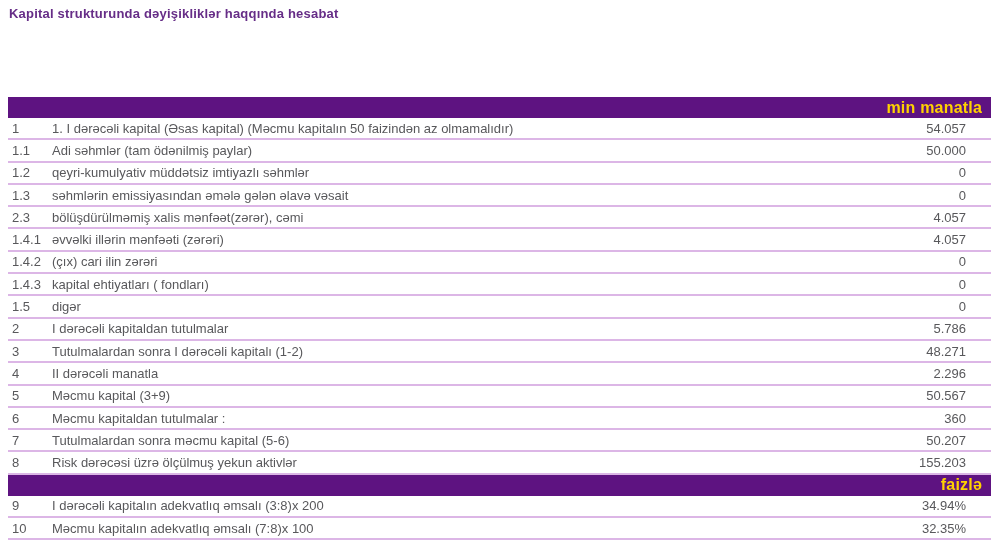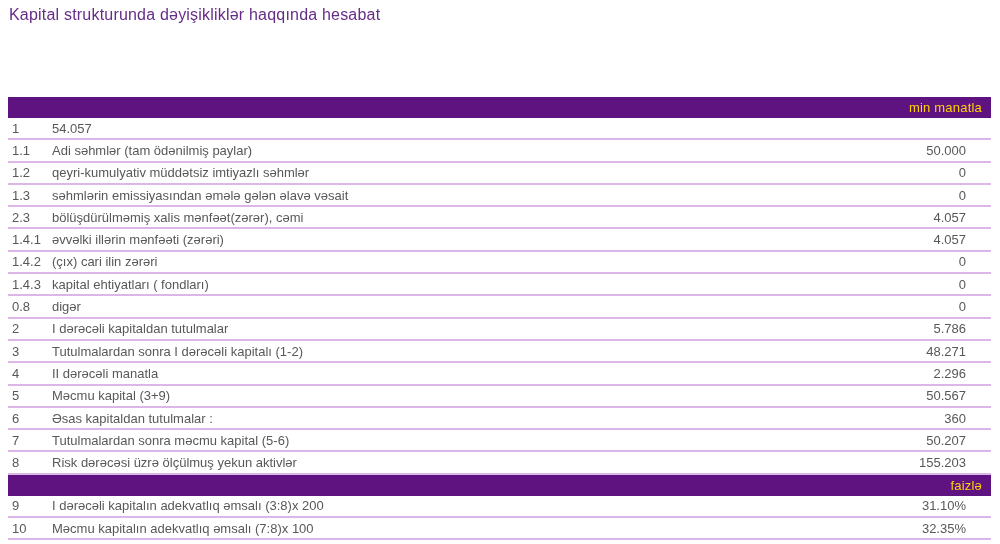--- a/index.html
+++ b/index.html
@@ -11,37 +11,37 @@
   }
   html,body{
     margin:0; padding:0;
     width:1000px; height:544px;
     background:#ffffff;
     font-family:"Liberation Sans","DejaVu Sans",sans-serif;
     overflow:hidden;
   }
   .page-title{
     position:absolute; left:9px; top:6px;
-    font-size:16px; font-weight:normal;
+    font-size:13px; font-weight:bold;
     color:var(--title-purple);
     letter-spacing:.2px;
   }
   .table-wrap{
     position:absolute; left:8px; top:97px; width:983px;
   }
   .unit-bar{
     box-sizing:border-box;
     height:21px;
     background:var(--purple);
     display:flex; align-items:center; justify-content:flex-end;
     padding-right:9px;
   }
   .unit-bar .unit-label{
     color:var(--yellow);
-    font-size:13px; font-weight:normal;
+    font-size:16px; font-weight:bold;
     letter-spacing:.2px;
   }
   .row{
     box-sizing:border-box;
     height:22.3px;
     display:flex; align-items:center;
     border-bottom:2px solid var(--divider);
     font-size:13px;
     color:var(--text);
   }
@@ -63,20 +63,21 @@
 
 <div class="table-wrap">
 
   <div class="unit-bar">
     <span class="unit-label">min manatla</span>
   </div>
 
   <div id="rows-main">
       <div class="row">
         <div class="cell-no">1</div>
+        <div class="cell-label">1. I dərəcəli kapital (Əsas kapital) (Məcmu kapitalın 50 faizindən az olmamalıdır)</div>
         <div class="cell-value">54.057</div>
       </div>
       <div class="row">
         <div class="cell-no">1.1</div>
         <div class="cell-label">Adi səhmlər (tam ödənilmiş paylar)</div>
         <div class="cell-value">50.000</div>
       </div>
       <div class="row">
         <div class="cell-no">1.2</div>
         <div class="cell-label">qeyri-kumulyativ müddətsiz imtiyazlı səhmlər</div>
@@ -101,21 +102,21 @@
         <div class="cell-no">1.4.2</div>
         <div class="cell-label"> (çıx) cari ilin zərəri</div>
         <div class="cell-value">0</div>
       </div>
       <div class="row">
         <div class="cell-no">1.4.3</div>
         <div class="cell-label">kapital ehtiyatları ( fondları)</div>
         <div class="cell-value">0</div>
       </div>
       <div class="row">
-        <div class="cell-no">0.8</div>
+        <div class="cell-no">1.5</div>
         <div class="cell-label">digər</div>
         <div class="cell-value">0</div>
       </div>
       <div class="row">
         <div class="cell-no">2</div>
         <div class="cell-label">I dərəcəli kapitaldan tutulmalar</div>
         <div class="cell-value">5.786</div>
       </div>
       <div class="row">
         <div class="cell-no">3</div>
@@ -127,21 +128,21 @@
         <div class="cell-label">II dərəcəli manatla</div>
         <div class="cell-value">2.296</div>
       </div>
       <div class="row">
         <div class="cell-no">5</div>
         <div class="cell-label">Məcmu kapital  (3+9)</div>
         <div class="cell-value">50.567</div>
       </div>
       <div class="row">
         <div class="cell-no">6</div>
-        <div class="cell-label">Əsas kapitaldan tutulmalar :</div>
+        <div class="cell-label">Məcmu kapitaldan tutulmalar :</div>
         <div class="cell-value">360</div>
       </div>
       <div class="row">
         <div class="cell-no">7</div>
         <div class="cell-label">Tutulmalardan sonra məcmu kapital (5-6)</div>
         <div class="cell-value">50.207</div>
       </div>
       <div class="row">
         <div class="cell-no">8</div>
         <div class="cell-label">Risk dərəcəsi üzrə ölçülmuş yekun aktivlər</div>
@@ -150,21 +151,21 @@
     </div>
 
   <div class="unit-bar">
     <span class="unit-label">faizlə</span>
   </div>
 
   <div id="rows-percent">
       <div class="row">
         <div class="cell-no">9</div>
         <div class="cell-label">I dərəcəli kapitalın adekvatlıq əmsalı  (3:8)x 200</div>
-        <div class="cell-value">31.10%</div>
+        <div class="cell-value">34.94%</div>
       </div>
       <div class="row">
         <div class="cell-no">10</div>
         <div class="cell-label">Məcmu kapitalın adekvatlıq əmsalı (7:8)x 100</div>
         <div class="cell-value">32.35%</div>
       </div>
     </div>
 
 </div>
 

